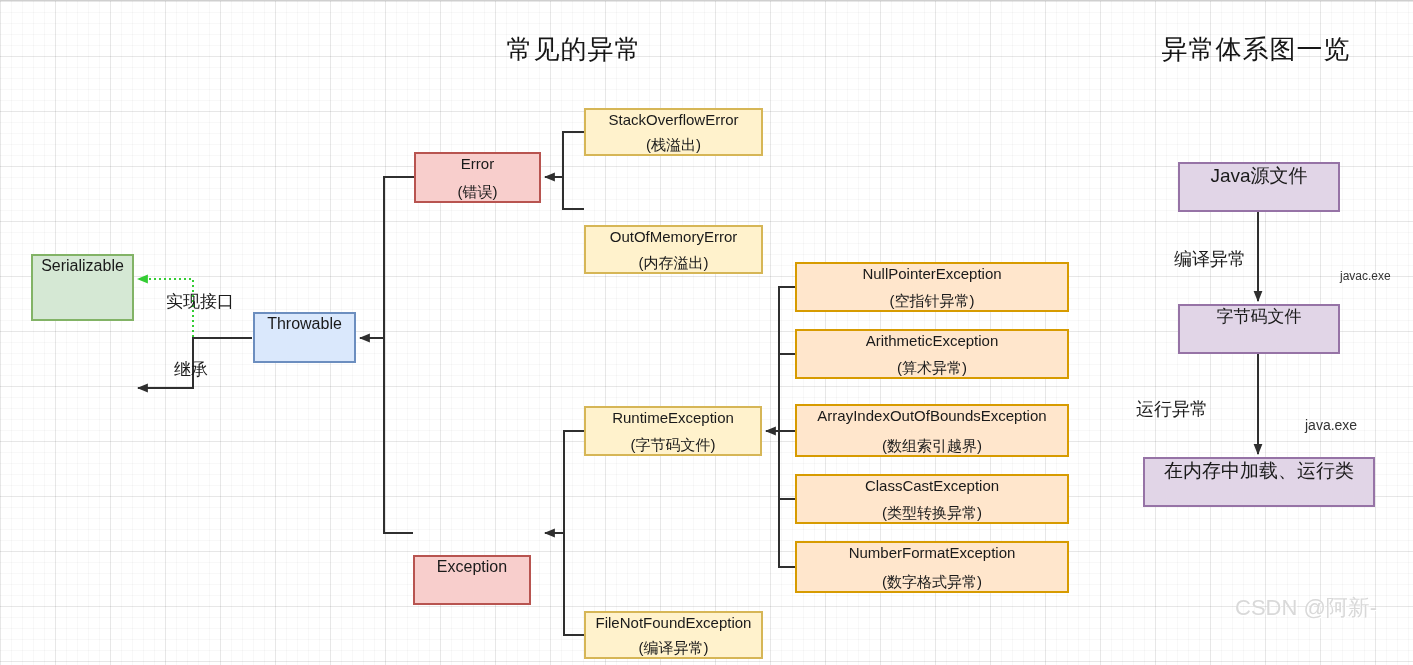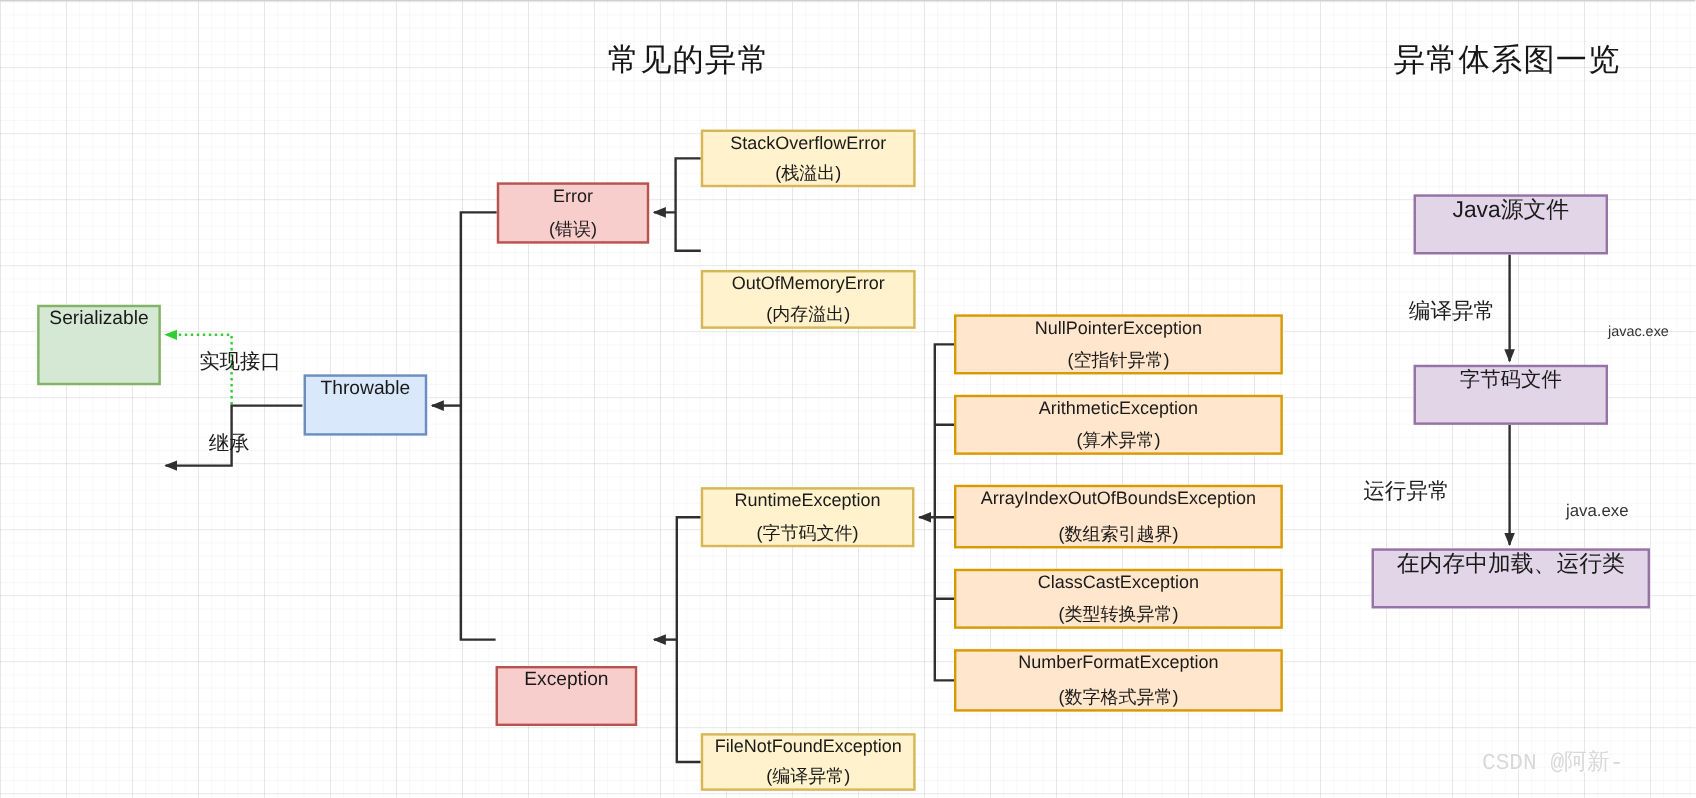--- a/index.html
+++ b/index.html
@@ -55,24 +55,23 @@
 
   .flabel{position:absolute;color:#1c1c1c;white-space:nowrap;}
   #l-implement{left:166px; top:289px;font-size:17px;}
   #l-inherit  {left:174px; top:357px;font-size:17px;}
   #l-compile  {left:1136px;top:246px;font-size:18px;margin-left:38px;}
   #l-javac    {left:1340px;top:268px;font-size:12px;color:#333;}
   #l-run      {left:1136px;top:396px;font-size:18px;}
   #l-java     {left:1305px;top:416px;font-size:14px;color:#333;}
 
   #watermark{
-    position:absolute;left:1235px;top:621px;width:178px;
-    font-size:19px;color:#d9d9d9;text-shadow:1px 1px 0 #ffffff;
+    position:absolute;left:1235px;top:592px;width:178px;
+    font-size:22px;color:#d9d9d9;text-shadow:1px 1px 0 #ffffff;
     white-space:nowrap;
-    font-family:Liberation Mono, monospace;
   }
 </style>
 </head>
 <body>
 
 <div class="canvas">
 
   <svg class="edges" width="1413" height="665" viewBox="0 0 1413 665">
     <defs>
       <marker id="arrB" viewBox="0 0 10 10" refX="9" refY="5" markerWidth="5.5" markerHeight="5.5" orient="auto-start-reverse">

